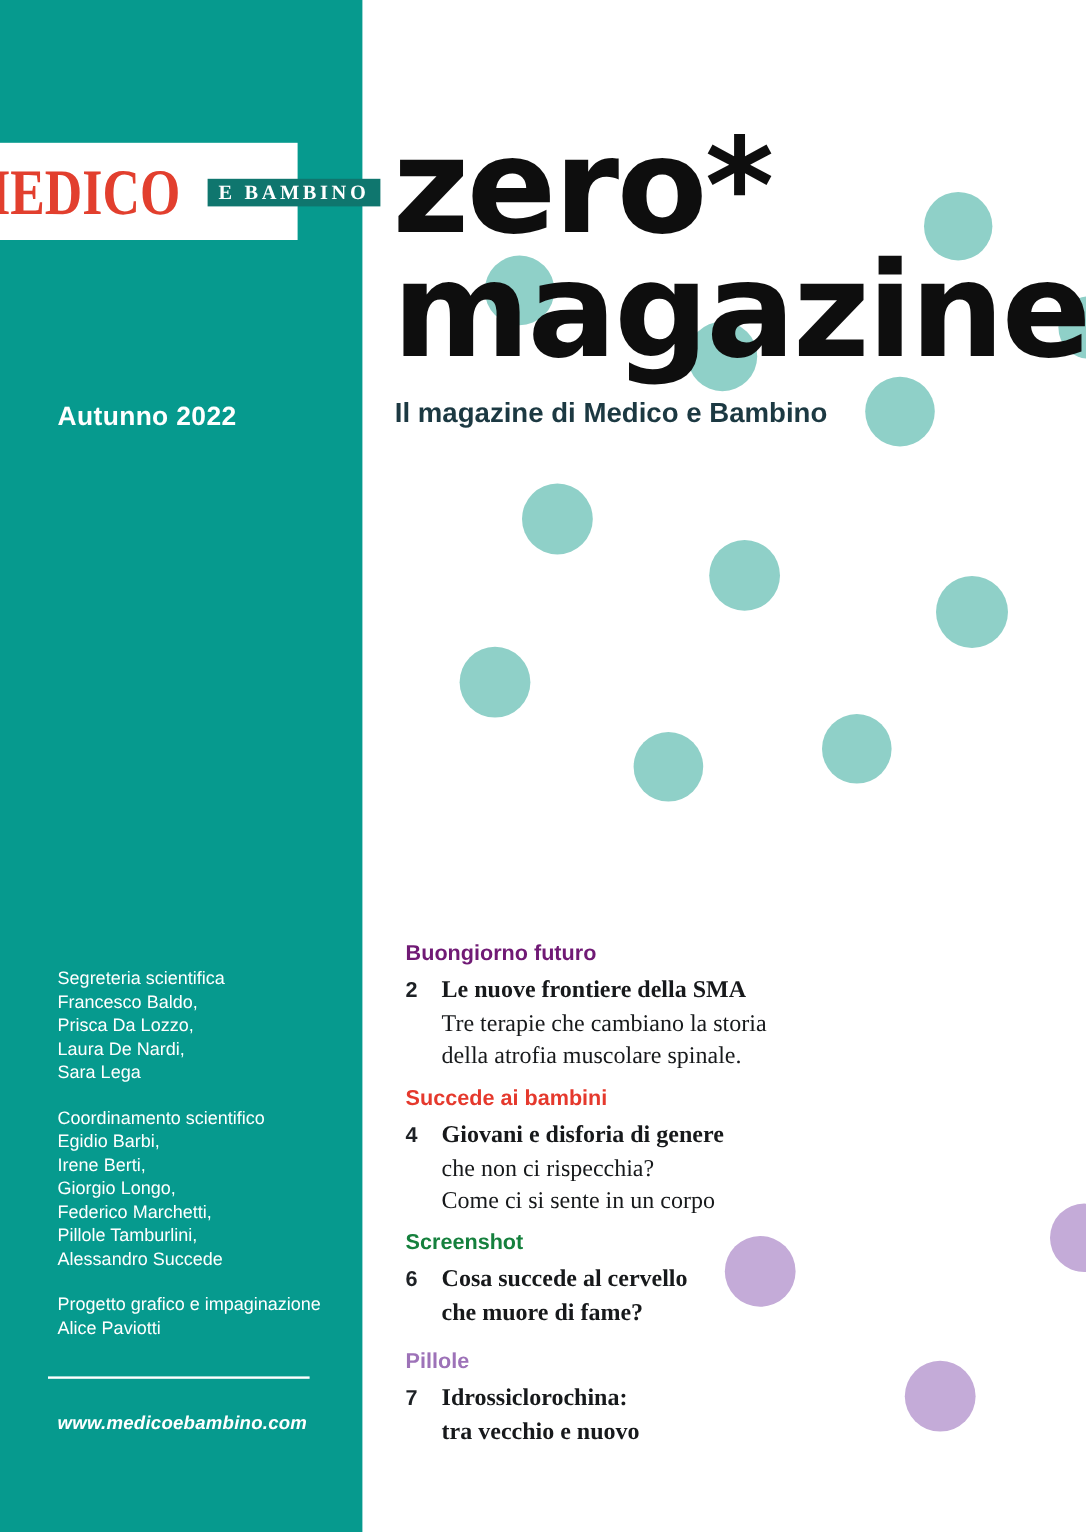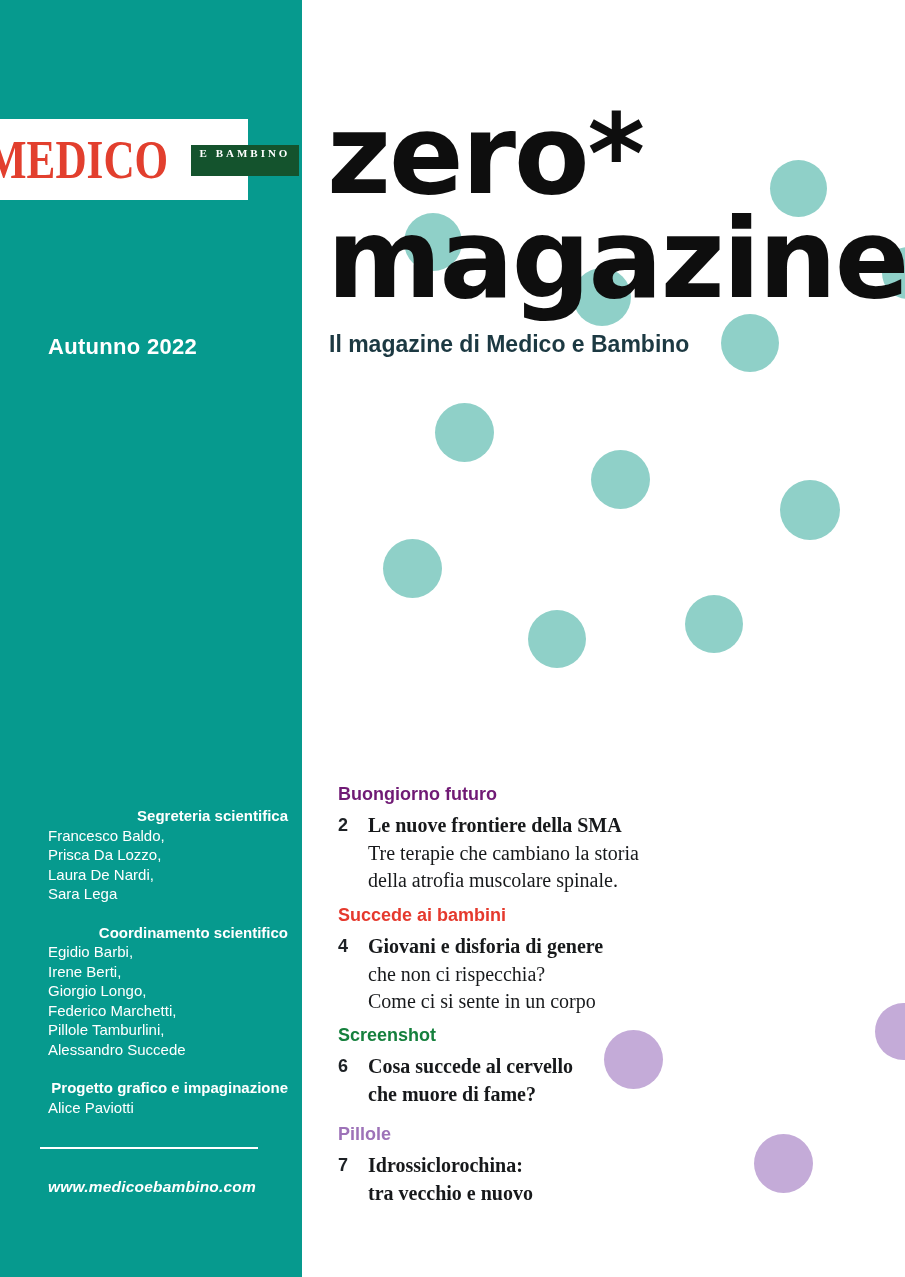--- a/index.html
+++ b/index.html
@@ -6,26 +6,26 @@
   html,body { width:905px; height:1277px; }
   body { font-family:"Liberation Sans", sans-serif; background:#ffffff; }
   .page { position:relative; width:905px; height:1277px; overflow:hidden; background:#ffffff; }
 
   
   .sidebar { position:absolute; left:0; top:0; width:302px; height:1277px; background:#069a8e; z-index:3; }
   .logo-box { position:absolute; left:0; top:119px; width:248px; height:81px; background:#ffffff;
               display:flex; align-items:center; justify-content:center; padding-left:14px; }
   .logo-word { font-family:"Liberation Serif", serif; font-weight:bold; color:#e23f2e;
                font-size:54px; line-height:44px; transform:scaleX(0.8); letter-spacing:0px; white-space:nowrap; }
-  .logo-tag { margin-top:1px; background:#14532d; color:#ffffff; font-family:"Liberation Serif", serif;
-              font-weight:bold; font-size:11px; letter-spacing:3px; padding:2px 9px 17px 9px; white-space:nowrap; }
+  .logo-tag { margin-top:1px; background:#0f766e; color:#ffffff; font-family:"Liberation Serif", serif;
+              font-weight:bold; font-size:17px; letter-spacing:3px; padding:2px 9px 1px 9px; white-space:nowrap; }
   .edition { position:absolute; left:48px; top:334px; color:#ffffff; font-weight:bold; font-size:22px; letter-spacing:0.3px; }
   .credits { position:absolute; left:48px; top:806px; width:240px; color:#ffffff; font-size:15px; line-height:19.5px; }
   .credit-group { margin-bottom:19px; }
-  .credit-heading { font-weight:bold;text-align:right; }
+  .credit-heading { font-weight:normal; }
   .credit-name { display:block; }
   .rule { position:absolute; left:40px; top:1147px; width:218px; height:2px; background:#ffffff; }
   .website { position:absolute; left:48px; top:1178px; color:#ffffff; font-weight:bold; font-size:15.5px; letter-spacing:0.2px;font-style:italic; }
 
   
   #decor { position:absolute; inset:0; z-index:1; }
   .dot { position:absolute; border-radius:50%; }
 
   
   .masthead { position:absolute; left:0; top:0; z-index:2; }

